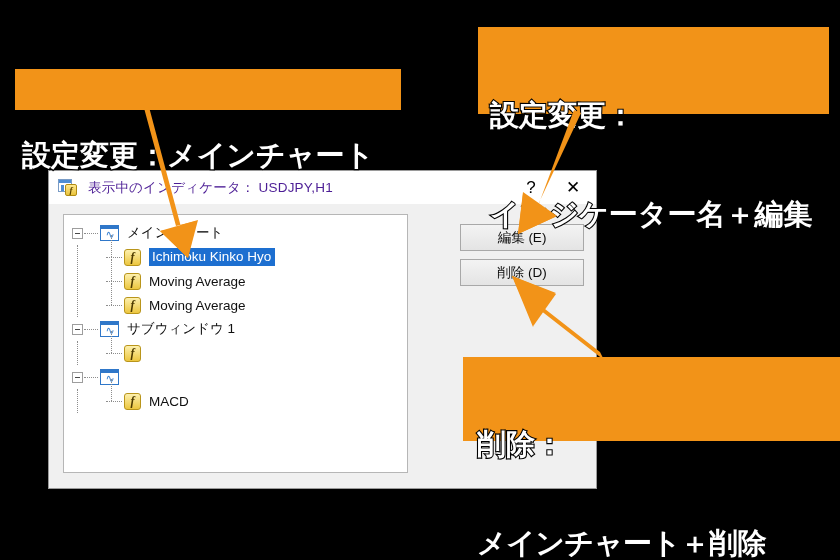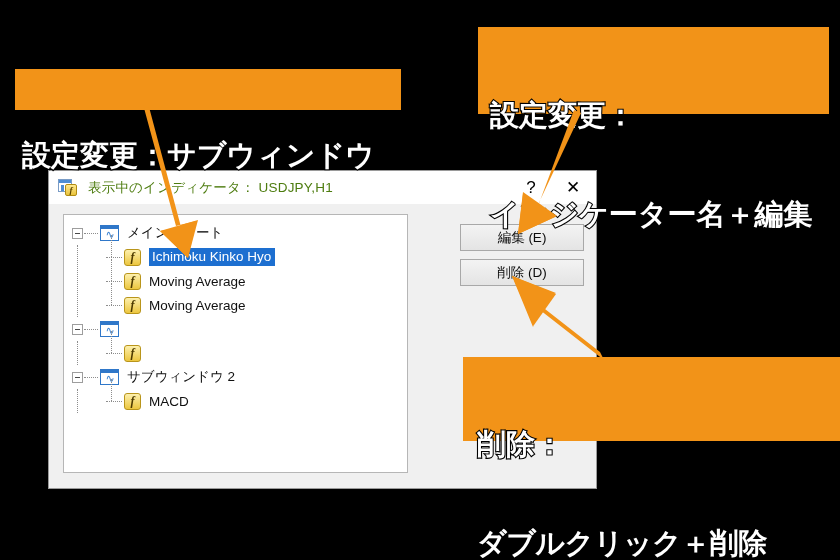--- a/index.html
+++ b/index.html
@@ -68,21 +68,21 @@
     font-style: italic;
     font-weight: bold;
     font-size: 9px;
     line-height: 10px;
     text-align: center;
     font-family: "Liberation Serif", serif;
   }
   #title-text {
     margin-left: 10px;
     font-size: 13.5px;
-    color: #4d7c0f;
+    color: #4c1d95;
     letter-spacing: 0.2px;
     white-space: nowrap;
   }
   #title-btns {
     position: absolute;
     right: 0; top: 0;
     height: 33px;
     display: flex;
     align-items: center;
   }
@@ -332,71 +332,71 @@
         </li>
 
         <li>
           <div class="node">
             <span class="expander"></span>
             <span class="dots"></span>
             <span class="win-icon">
                 <span class="top"></span>
                 <span class="wave">∿</span>
               </span>
+            <span class="node-label">サブウィンドウ 1</span>
           </div>
           <div style="position:relative;">
             <div class="vline" style="top:0; height:24px;"></div>
             <div class="node child">
               <span class="vline2" style="top:-10px; height:22px;"></span>
               <span class="dots child"></span>
               <span class="f-icon">f</span>
             </div>
           </div>
         </li>
 
         <li>
           <div class="node">
             <span class="expander"></span>
             <span class="dots"></span>
             <span class="win-icon">
                 <span class="top"></span>
                 <span class="wave">∿</span>
               </span>
-            <span class="node-label">サブウィンドウ 2</span>
           </div>
           <div style="position:relative;">
             <div class="vline" style="top:0; height:24px;"></div>
             <div class="node child">
               <span class="vline2" style="top:-10px; height:22px;"></span>
               <span class="dots child"></span>
               <span class="f-icon">f</span>
               <span class="node-label">MACD</span>
             </div>
           </div>
         </li>
 
       </ul>
     </div>
 
     <button id="btn-delete" class="btn">削除 (D)</button>
     <button id="btn-edit" class="btn">編集 (E)</button>
   </div>
 
   <div id="anno-1" class="anno">
-    <div>設定変更：サブウィンドウ</div>
+    <div>設定変更：メインチャート</div>
   </div>
 
   <div id="anno-2" class="anno">
     <div>設定変更：</div>
     <div>インジケーター名＋編集</div>
   </div>
 
   <div id="anno-3" class="anno">
     <div>削除：</div>
-    <div class="l2">ダブルクリック＋削除</div>
+    <div class="l2">メインチャート＋削除</div>
   </div>
 
   <svg class="arrows" viewBox="0 0 840 560">
 
     <g>
       <path d="M 144,108 L 176,226 L 196,221 L 188,258 L 160,231 L 181,227 L 149,107 Z" fill="#f29318"></path>
       <polygon points="188,258 160,231 198,220" fill="#f29318"></polygon>
     </g>
 
     <g>

